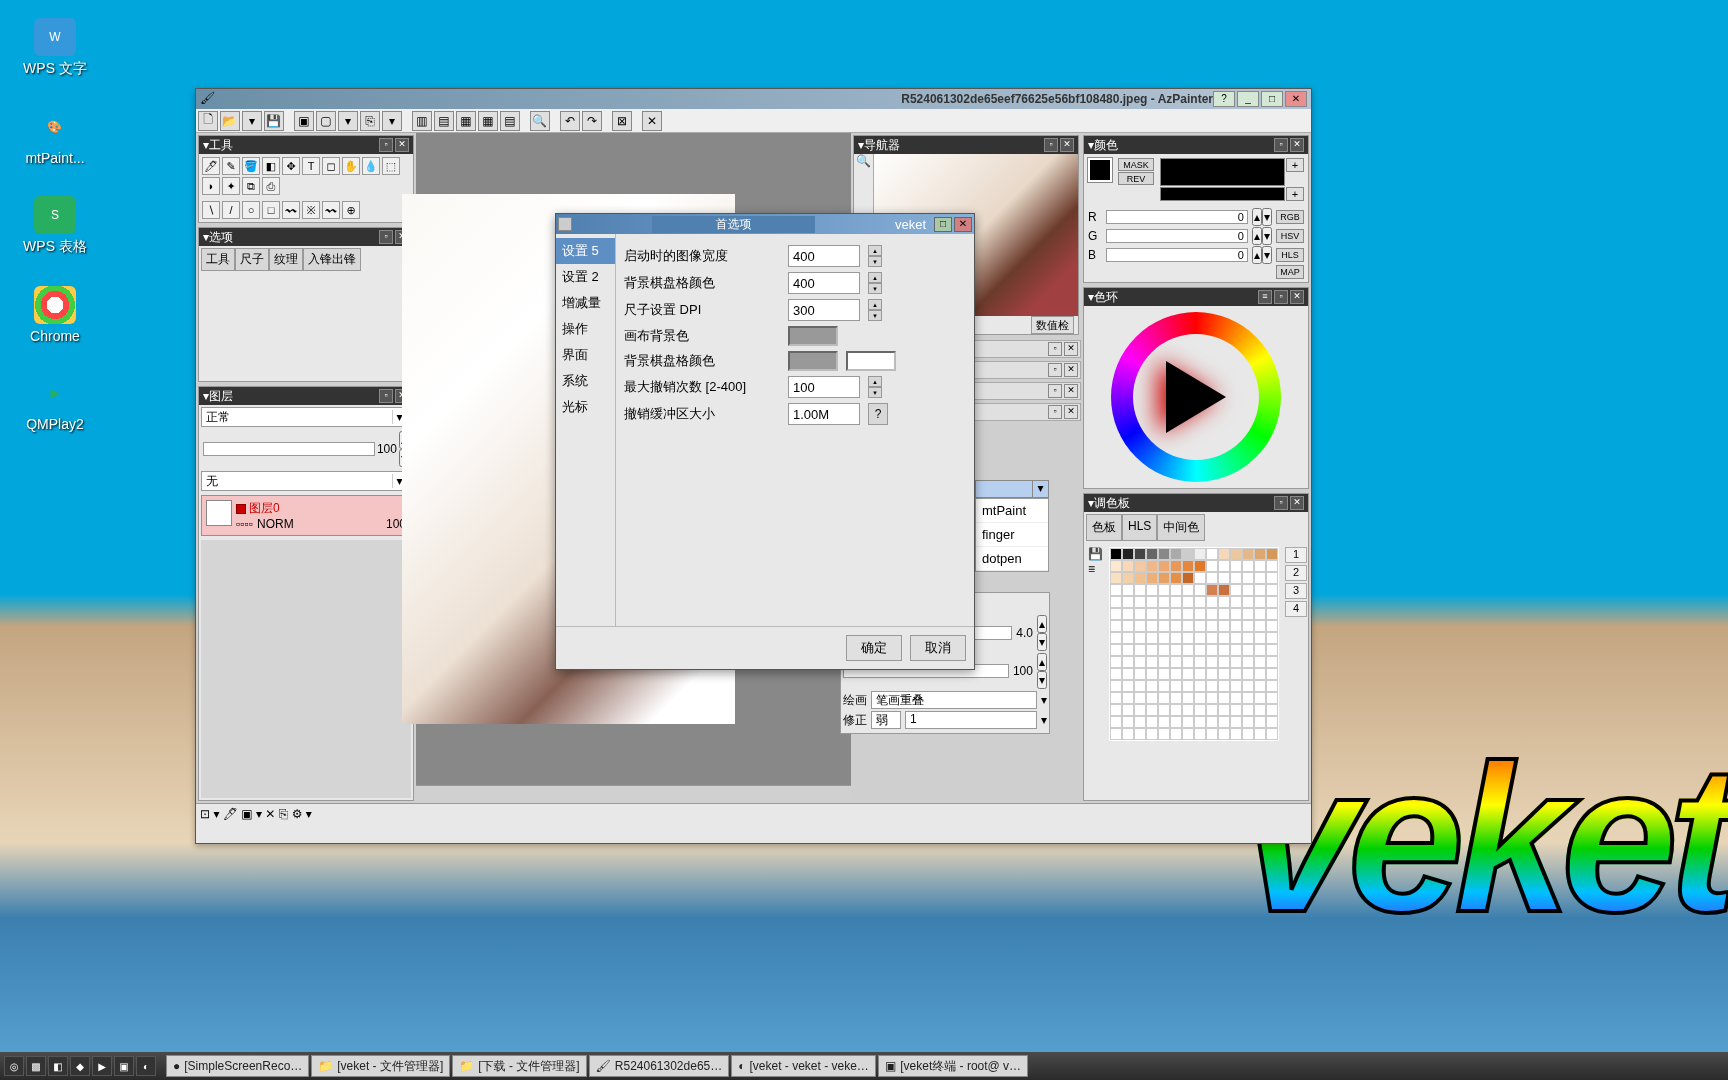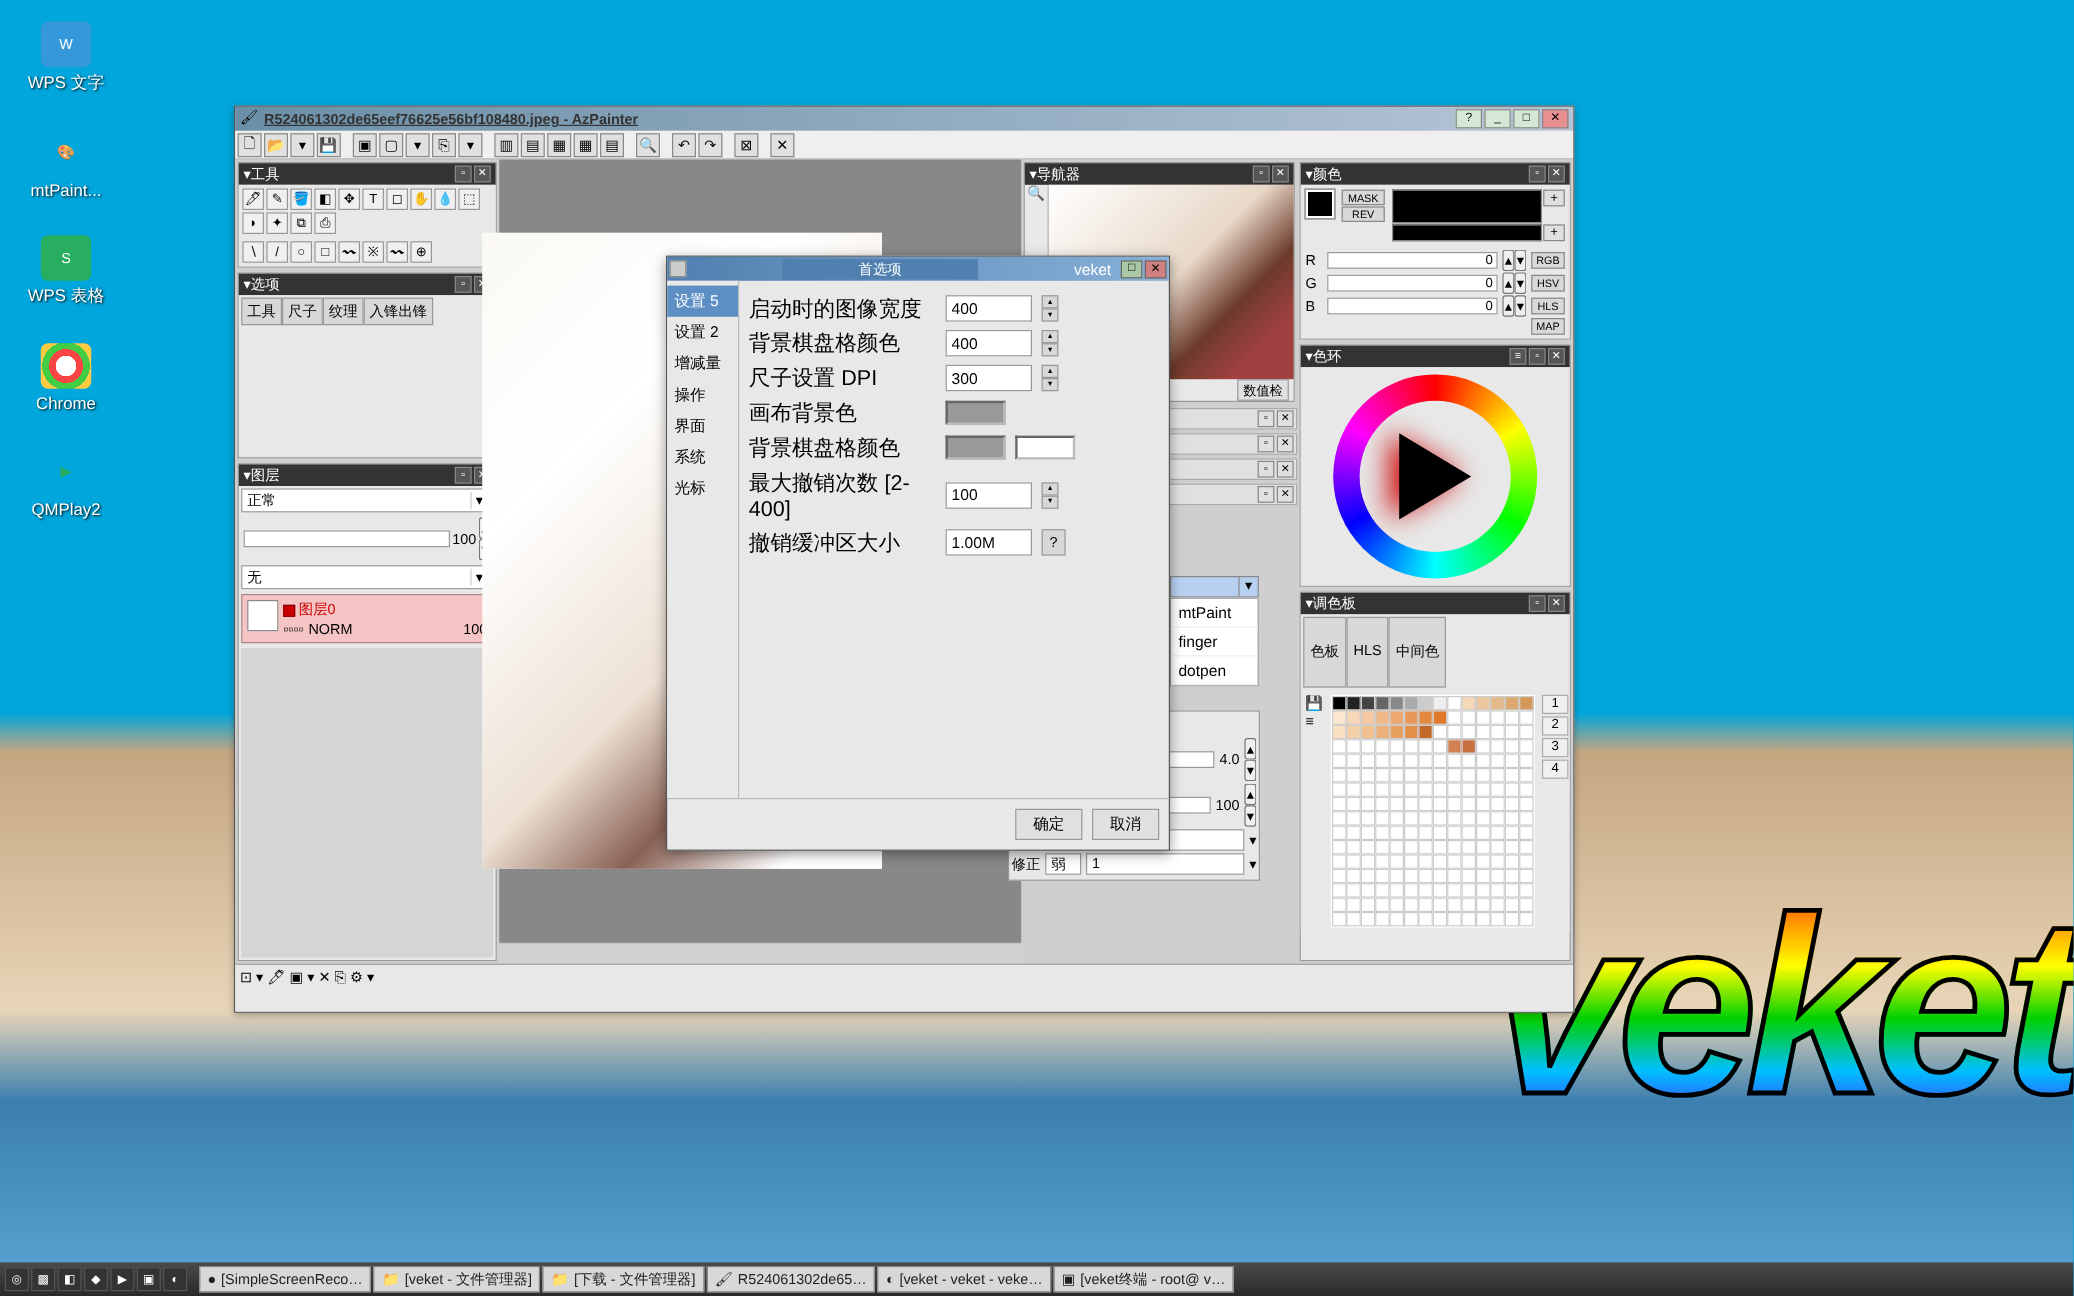--- a/index.html
+++ b/index.html
@@ -15,21 +15,21 @@
 
 .desktop-icons { position: absolute; left: 18px; top: 18px; display: flex; flex-direction: column; gap: 30px; }
 .di { display: flex; flex-direction: column; align-items: center; width: 74px; cursor: pointer; }
 .di .icn { width: 42px; height: 38px; border-radius: 6px; display: flex; align-items: center; justify-content: center; font-size: 22px; color: #fff; }
 .di .lbl { color: #fff; text-align: center; font-size: 14px; text-shadow: 1px 1px 2px #000; margin-top: 4px; }
 
 
 .mainwin { position: absolute; left: 195px; top: 88px; width: 1117px; height: 756px; background: #cfcfcf; border: 1px solid #555; display: flex; flex-direction: column; box-shadow: 0 2px 6px rgba(0,0,0,0.3); }
 .titlebar { height: 20px; background: linear-gradient(to right, #6b8fa8, #b5c5d5); display: flex; align-items: center; padding: 0 4px; font-size: 13px; }
 .titlebar .icon { width: 16px; height: 16px; margin-right: 4px; }
-.titlebar .title { flex: 1; text-align: left; color: #333; font-weight: bold; text-decoration: underline; }
+.titlebar .title { flex: 1; text-align: right; color: #333; font-weight: bold; }
 .titlebar .winbtns { display: flex; gap: 2px; }
 .titlebar .wb { width: 22px; height: 16px; border: 1px solid #888; background: #d5e8d5; font-size: 10px; text-align: center; line-height: 13px; }
 .titlebar .wb.close { background: #e89090; }
 
 .menubar { height: 22px; background: #2a2a2a; display: flex; align-items: center; padding: 0 4px; gap: 12px; }
 .menubar span { color: #fff; font-size: 14px; }
 
 .toolbar { height: 24px; background: #efefef; border-bottom: 1px solid #aaa; display: flex; align-items: center; gap: 2px; padding: 0 2px; }
 .tbtn { width: 20px; height: 20px; border: 1px solid #888; background: #e0e0e0; display: inline-flex; align-items: center; justify-content: center; font-size: 12px; }
 .tsep { width: 6px; }
@@ -79,38 +79,38 @@
 .rgbrow .lbl { width: 14px; }
 .rgbrow .bar { flex: 1; height: 14px; background: #fff; border: 1px solid #999; text-align: right; padding-right: 3px; font-size: 11px; }
 .rgbrow .btn { width: 28px; height: 14px; border: 1px solid #888; background: #d8d8d8; font-size: 9px; }
 
 .hue-wheel { display: flex; align-items: center; justify-content: center; padding: 6px; background: #e8e8e8; }
 .wheel { width: 170px; height: 170px; border-radius: 50%; background: conic-gradient(red, yellow, lime, cyan, blue, magenta, red); position: relative; display: flex; align-items: center; justify-content: center; }
 .wheel::before { content: ""; position: absolute; width: 126px; height: 126px; border-radius: 50%; background: #e8e8e8; }
 .tri { width: 0; height: 0; border-left: 60px solid #000; border-top: 36px solid transparent; border-bottom: 36px solid transparent; z-index: 1; filter: drop-shadow(-8px 0 12px #c00); }
 
 .palette-tabs { display: flex; background: #e8e8e8; padding: 2px; gap: 0; }
-.palette-tabs span { background: #d8d8d8; border: 1px solid #999; padding: 20px 5px; font-size: 12px; }
+.palette-tabs span { background: #d8d8d8; border: 1px solid #999; padding: 4px 5px; font-size: 12px; }
 .swatches { background: #fff; display: grid; grid-template-columns: repeat(14, 12px); gap: 0; padding: 1px; }
 .sw { width: 12px; height: 12px; border: 1px solid #ccc; }
 
 
 .prefdlg { position: absolute; left: 555px; top: 213px; width: 420px; background: #e8e8e8; border: 1px solid #555; box-shadow: 0 3px 10px rgba(0,0,0,0.4); z-index: 50; }
 .prefdlg .dtitle { height: 20px; background: linear-gradient(to right, #5080b0, #88b0d8); display: flex; align-items: center; padding: 0 2px; }
 .prefdlg .dtitle .dt { flex: 1; text-align: center; color: #fff; font-size: 12px; background: #5080b0; margin: 0 80px; }
 .prefdlg .dtitle .wb { width: 18px; height: 15px; border: 1px solid #666; background: #a8c8a8; margin-left: 2px; font-size: 10px; text-align: center; }
 .prefdlg .dtitle .wb.close { background: #d08080; }
 .prefdlg .dtitle .brand { color: #fff; margin-right: 6px; font-size: 13px; }
 .prefbody { display: flex; }
 .prefside { width: 60px; background: #e8e8e8; border-right: 1px solid #bbb; padding: 4px 0; }
 .prefside div { padding: 4px 6px; font-size: 13px; }
 .prefside div.active { background: #5e8fc4; color: #fff; }
 .prefform { flex: 1; padding: 6px 8px; }
 .frow { display: flex; align-items: center; margin: 5px 0; gap: 8px; }
-.frow .flbl { width: 156px; font-size: 18px; }
+.frow .flbl { width: 156px; font-size: 13px; }
 .frow input[type=text] { width: 72px; height: 22px; border: 1px solid #999; background: #fff; padding: 0 4px; font-size: 13px; }
 .frow .spin { display: flex; flex-direction: column; }
 .frow .spin button { width: 14px; height: 11px; font-size: 7px; border: 1px solid #999; background: #d8d8d8; line-height: 6px; }
 .frow .colorbtn { width: 50px; height: 20px; border: 2px inset #bbb; background: #999; }
 .frow .colorbtn.w { background: #fff; }
 .frow .qbtn { width: 20px; height: 22px; border: 1px solid #999; background: #d8d8d8; }
 .prefbtns { display: flex; justify-content: flex-end; gap: 8px; padding: 8px; border-top: 1px solid #bbb; }
 .prefbtns button { width: 56px; height: 26px; border: 1px solid #999; background: #e0e0e0; font-size: 13px; }
 
 

